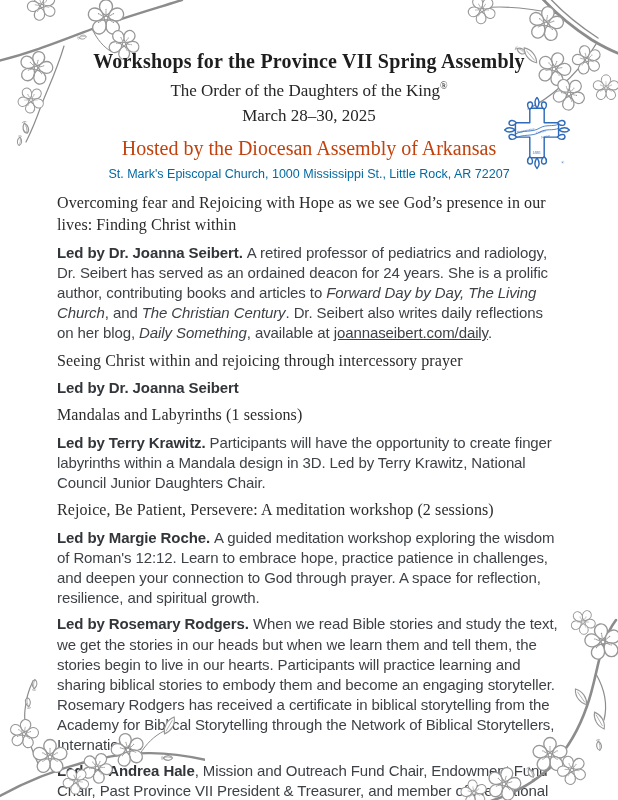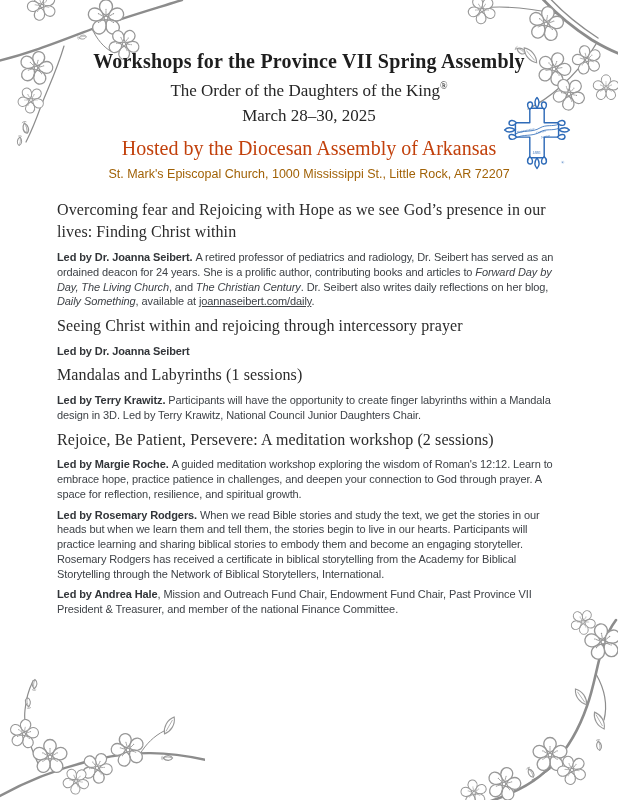--- a/index.html
+++ b/index.html
@@ -29,37 +29,37 @@
   .subtitle, .date {
     font-family: "Liberation Serif", serif;
     font-size: 17px; color: #262626; margin-top: 7px;
   }
   .date { margin-top: 5px; }
   .subtitle sup { font-size: 10px; }
   .host {
     font-family: "Liberation Serif", serif;
     font-size: 20px; font-weight: 400; color: #c2410c; margin-top: 11px;
   }
-  .address { font-size: 12.5px; color: #a16207; margin-top: 7px; }
+  .address { font-size: 12.5px; color: #0369a1; margin-top: 7px; }
 
   .logo { position: absolute; top: 96px; right: 47px; width: 68px; height: 74px; }
   .logo .cross-line { fill: #ffffff; stroke: #2e6bb8; stroke-width: 1.4px; stroke-linejoin: round; }
   .logo .cross-thin { fill: none; stroke: #2e6bb8; stroke-width: .8px; }
   .logo text { fill: #2e6bb8; font-family: "Liberation Serif", serif; font-style: italic; }
 
   
   .content { padding: 0 57px; }
   .workshop { margin-top: 6px; }
-  .workshop.first { margin-top: 18px; }
+  .workshop.first { margin-top: 11px; }
   .workshop h2 {
     font-family: "Liberation Serif", serif;
     font-size: 16px; font-weight: 400; color: #2b2b2b;
     line-height: 1.42; margin-bottom: 6px; letter-spacing: .1px;
   }
-  .workshop p { font-size: 11px; line-height: 1.34; letter-spacing: -0.1px; color: #3e4247; }
+  .workshop p { font-size: 15px; line-height: 1.34; letter-spacing: -0.1px; color: #3e4247; }
   .seg-bold { font-weight: 700; color: #323539; }
   .seg-italic { font-style: italic; }
   .seg-link { color: inherit; text-decoration: underline; cursor: pointer; }
 </style>
 </head>
 <body>
 
 <div class="page">
 
   <svg width="0" height="0" style="position:absolute" aria-hidden="true">

